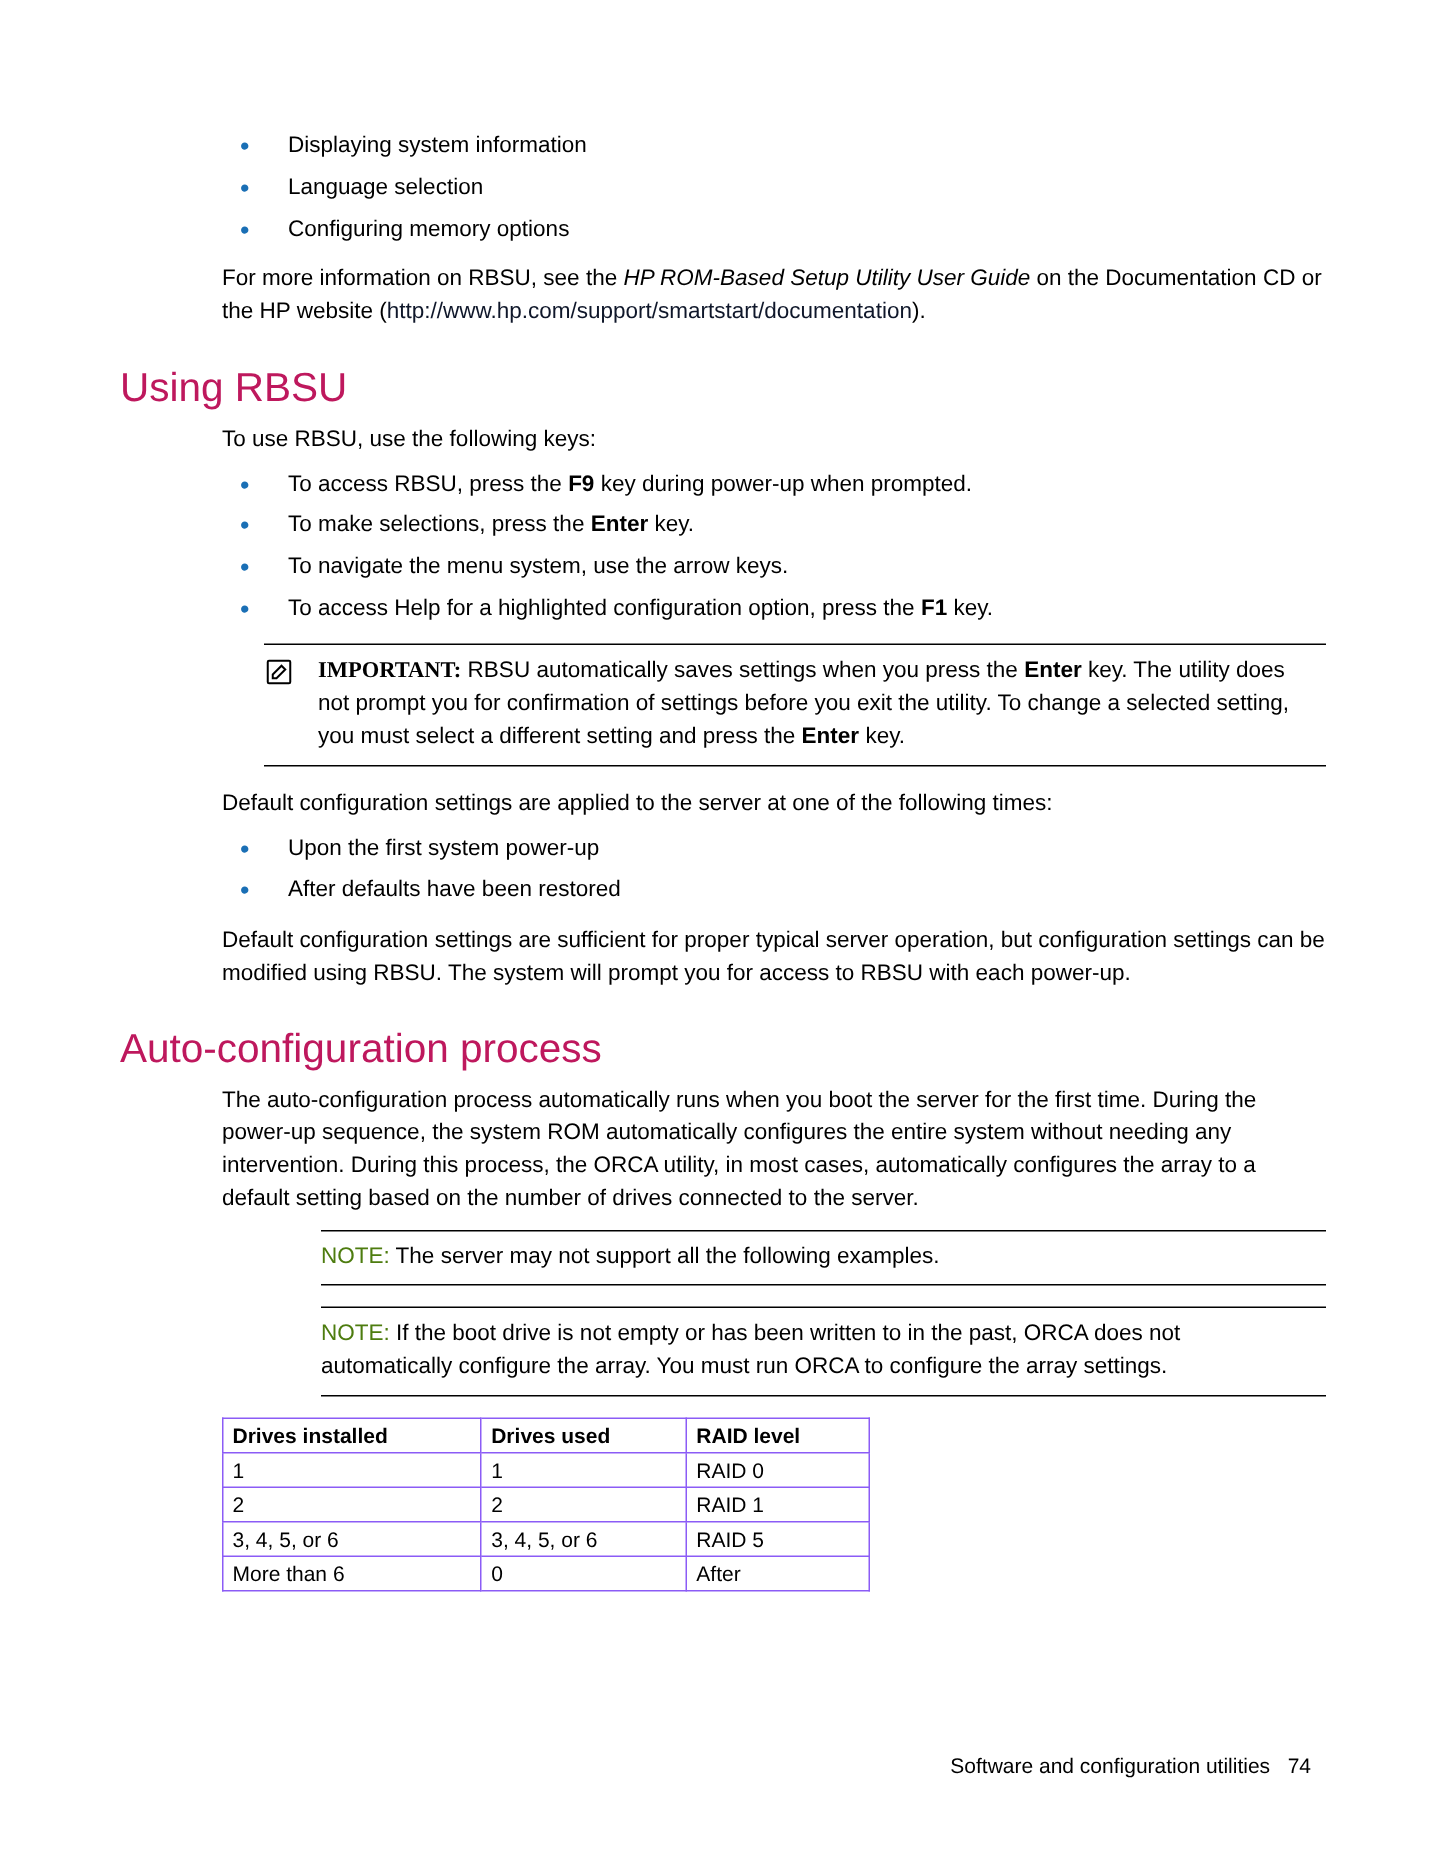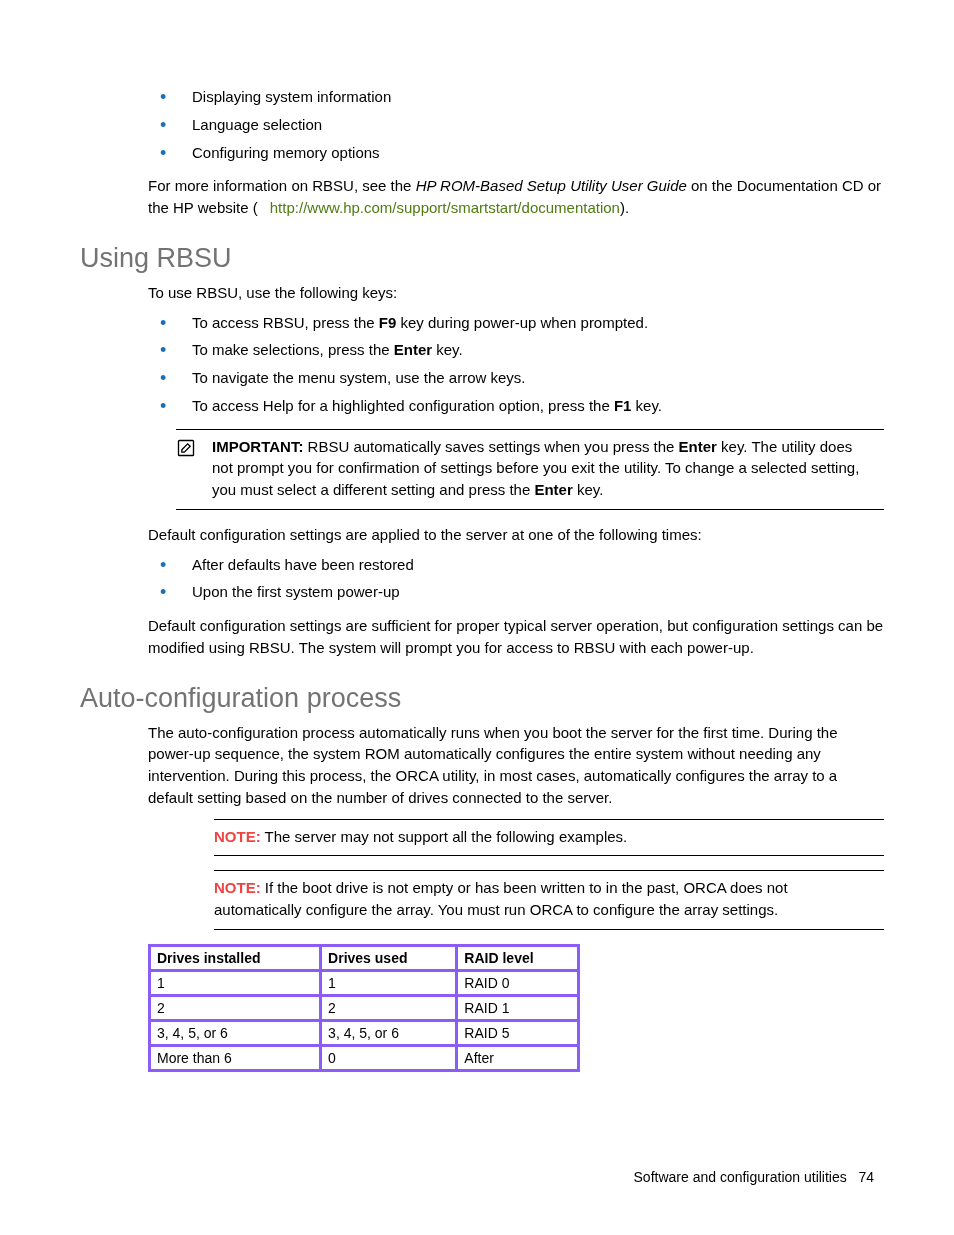--- a/index.html
+++ b/index.html
@@ -35,29 +35,28 @@
     color: #1a6fb5;
     font-size: 18px;
     line-height: 1;
     top: 2px;
   }
   .body-text {
     margin: 8px 0 8px 68px;
     line-height: 1.45;
   }
   .link {
-    color: #4d7c0f;
+    color: #0f172a;
     text-decoration: none;
-    margin-left: 12px;
   }
   h2.section {
     font-family: Arial, Helvetica, sans-serif;
     font-weight: 400;
     font-size: 27px;
-    color: #737373;
+    color: #be185d;
     margin: 24px 0 8px 0;
   }
   .bold { font-weight: bold; }
   .italic { font-style: italic; text-align: center; }
   .callout {
     margin: 10px 0 14px 134px;
     border-top: 1px solid #000;
     border-bottom: 1px solid #000;
     padding: 6px 8px 8px 0;
     line-height: 1.45;
@@ -67,30 +66,30 @@
   .callout.note {
     margin-left: 134px;
     padding-left: 0;
   }
   .callout .icon-cell {
     width: 24px;
     flex: 0 0 24px;
     padding-top: 2px;
   }
   .callout .text-cell { flex: 1; }
-  .important-label { font-weight: bold; }
-  .note-label { font-weight: bold; color: #ef4444; margin-top: 13px; }
+  .important-label { font-weight: bold; font-family: Liberation Serif, serif; }
+  .note-label { font-weight: normal; color: #4d7c0f; margin-top: 13px; }
   table.data {
     border-collapse: collapse;
     margin: 14px 0 14px 68px;
     width: 432px;
     font-size: 14px;
   }
   table.data th, table.data td {
-    border: 3px solid #8b5cf6;
+    border: 1px solid #8b5cf6;
     padding: 3px 6px 3px 6px;
     text-align: left;
     font-weight: normal;
   }
   table.data th {
     font-weight: bold;
   }
   .footer {
     position: absolute;
     bottom: 50px;
@@ -134,22 +133,22 @@
       </span>
     </div>
     <div class="text-cell">
       <span class="important-label">IMPORTANT:</span><span>   RBSU automatically saves settings when you press the </span><span class="bold">Enter</span><span> key. The utility does not prompt you for confirmation of settings before you exit the utility. To change a selected setting, you must select a different setting and press the </span><span class="bold">Enter</span><span> key.</span>
     </div>
   </div>
 
   <p class="body-text">Default configuration settings are applied to the server at one of the following times:</p>
 
   <ul class="bullet-list">
+    <li>Upon the first system power-up</li>
     <li>After defaults have been restored</li>
-    <li>Upon the first system power-up</li>
   </ul>
 
   <p class="body-text">Default configuration settings are sufficient for proper typical server operation, but configuration settings can be modified using RBSU. The system will prompt you for access to RBSU with each power-up.</p>
 
   <h2 class="section">Auto-configuration process</h2>
 
   <p class="body-text">The auto-configuration process automatically runs when you boot the server for the first time. During the power-up sequence, the system ROM automatically configures the entire system without needing any intervention. During this process, the ORCA utility, in most cases, automatically configures the array to a default setting based on the number of drives connected to the server.</p>
 
   <div class="callout note">
     <div class="text-cell">

